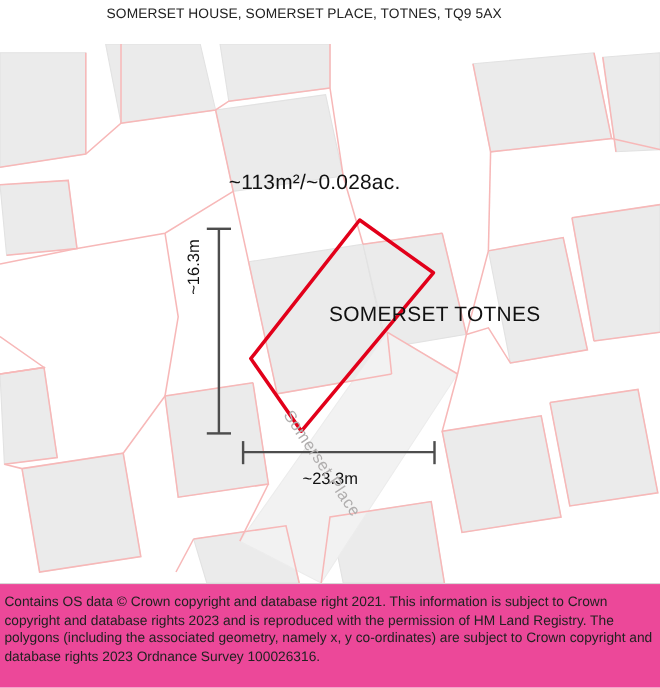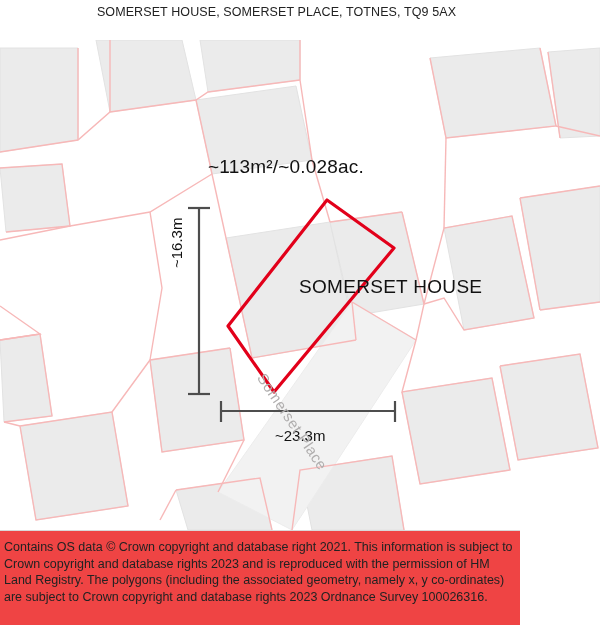--- a/index.html
+++ b/index.html
@@ -94,26 +94,26 @@
     color: #b0aeae;
     transform: rotate(56deg);
     transform-origin: left top;
     letter-spacing: 0.5px;
   }
   
   .footer {
     position: absolute;
     left: 0;
     top: 530px;
-    width: 520px;
+    width: 600px;
     height: 95px;
     box-sizing: border-box;
     padding: 8px 4px 0 4px;
     border-top: 1px solid #d8d8d8;
-    background: #ef4444;
+    background: #ec4899;
   }
   .footer p {
     margin: 0;
     font-size: 12.5px;
     line-height: 16.5px;
     color: #222;
   }
 </style>
 </head>
 <body>
@@ -198,21 +198,21 @@
         <line x1="188" y1="168" x2="210" y2="168"></line>
         <line x1="188" y1="354" x2="210" y2="354"></line>
 
         <line x1="221" y1="371" x2="395" y2="371"></line>
         <line x1="221" y1="361" x2="221" y2="382"></line>
         <line x1="395" y1="361" x2="395" y2="382"></line>
       </g>
     </svg>
 
     <div class="map-label area-label">~113m²/~0.028ac.</div>
-    <div class="map-label house-label">SOMERSET HOUSE</div>
+    <div class="map-label house-label">SOMERSET TOTNES</div>
     <div class="map-label width-label">~23.3m</div>
     <div class="map-label height-label">~16.3m</div>
     <div class="map-label street-label">Somerset Place</div>
   </div>
 
   <div class="footer">
     <p>Contains OS data © Crown copyright and database right 2021. This information is subject to Crown copyright and database rights 2023 and is reproduced with the permission of HM Land Registry. The polygons (including the associated geometry, namely x, y co-ordinates) are subject to Crown copyright and database rights 2023 Ordnance Survey 100026316.</p>
   </div>
 
 </div>

